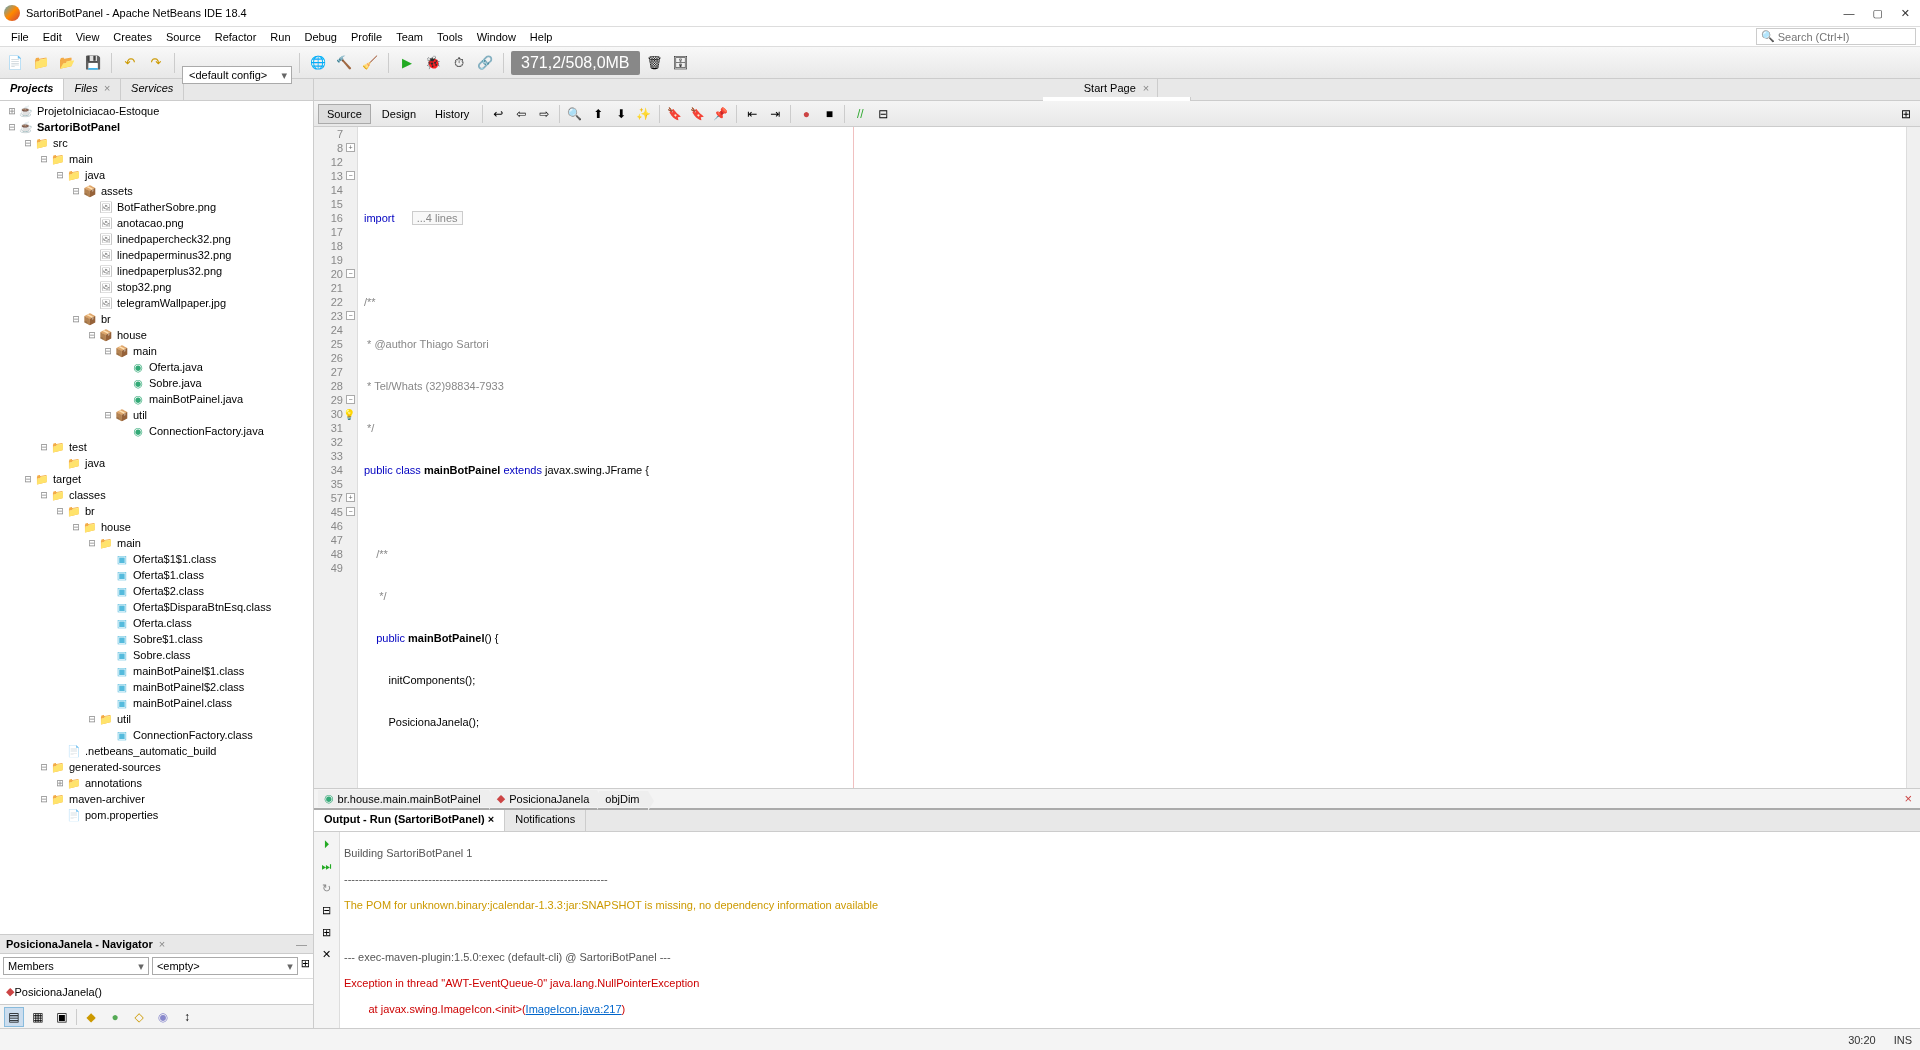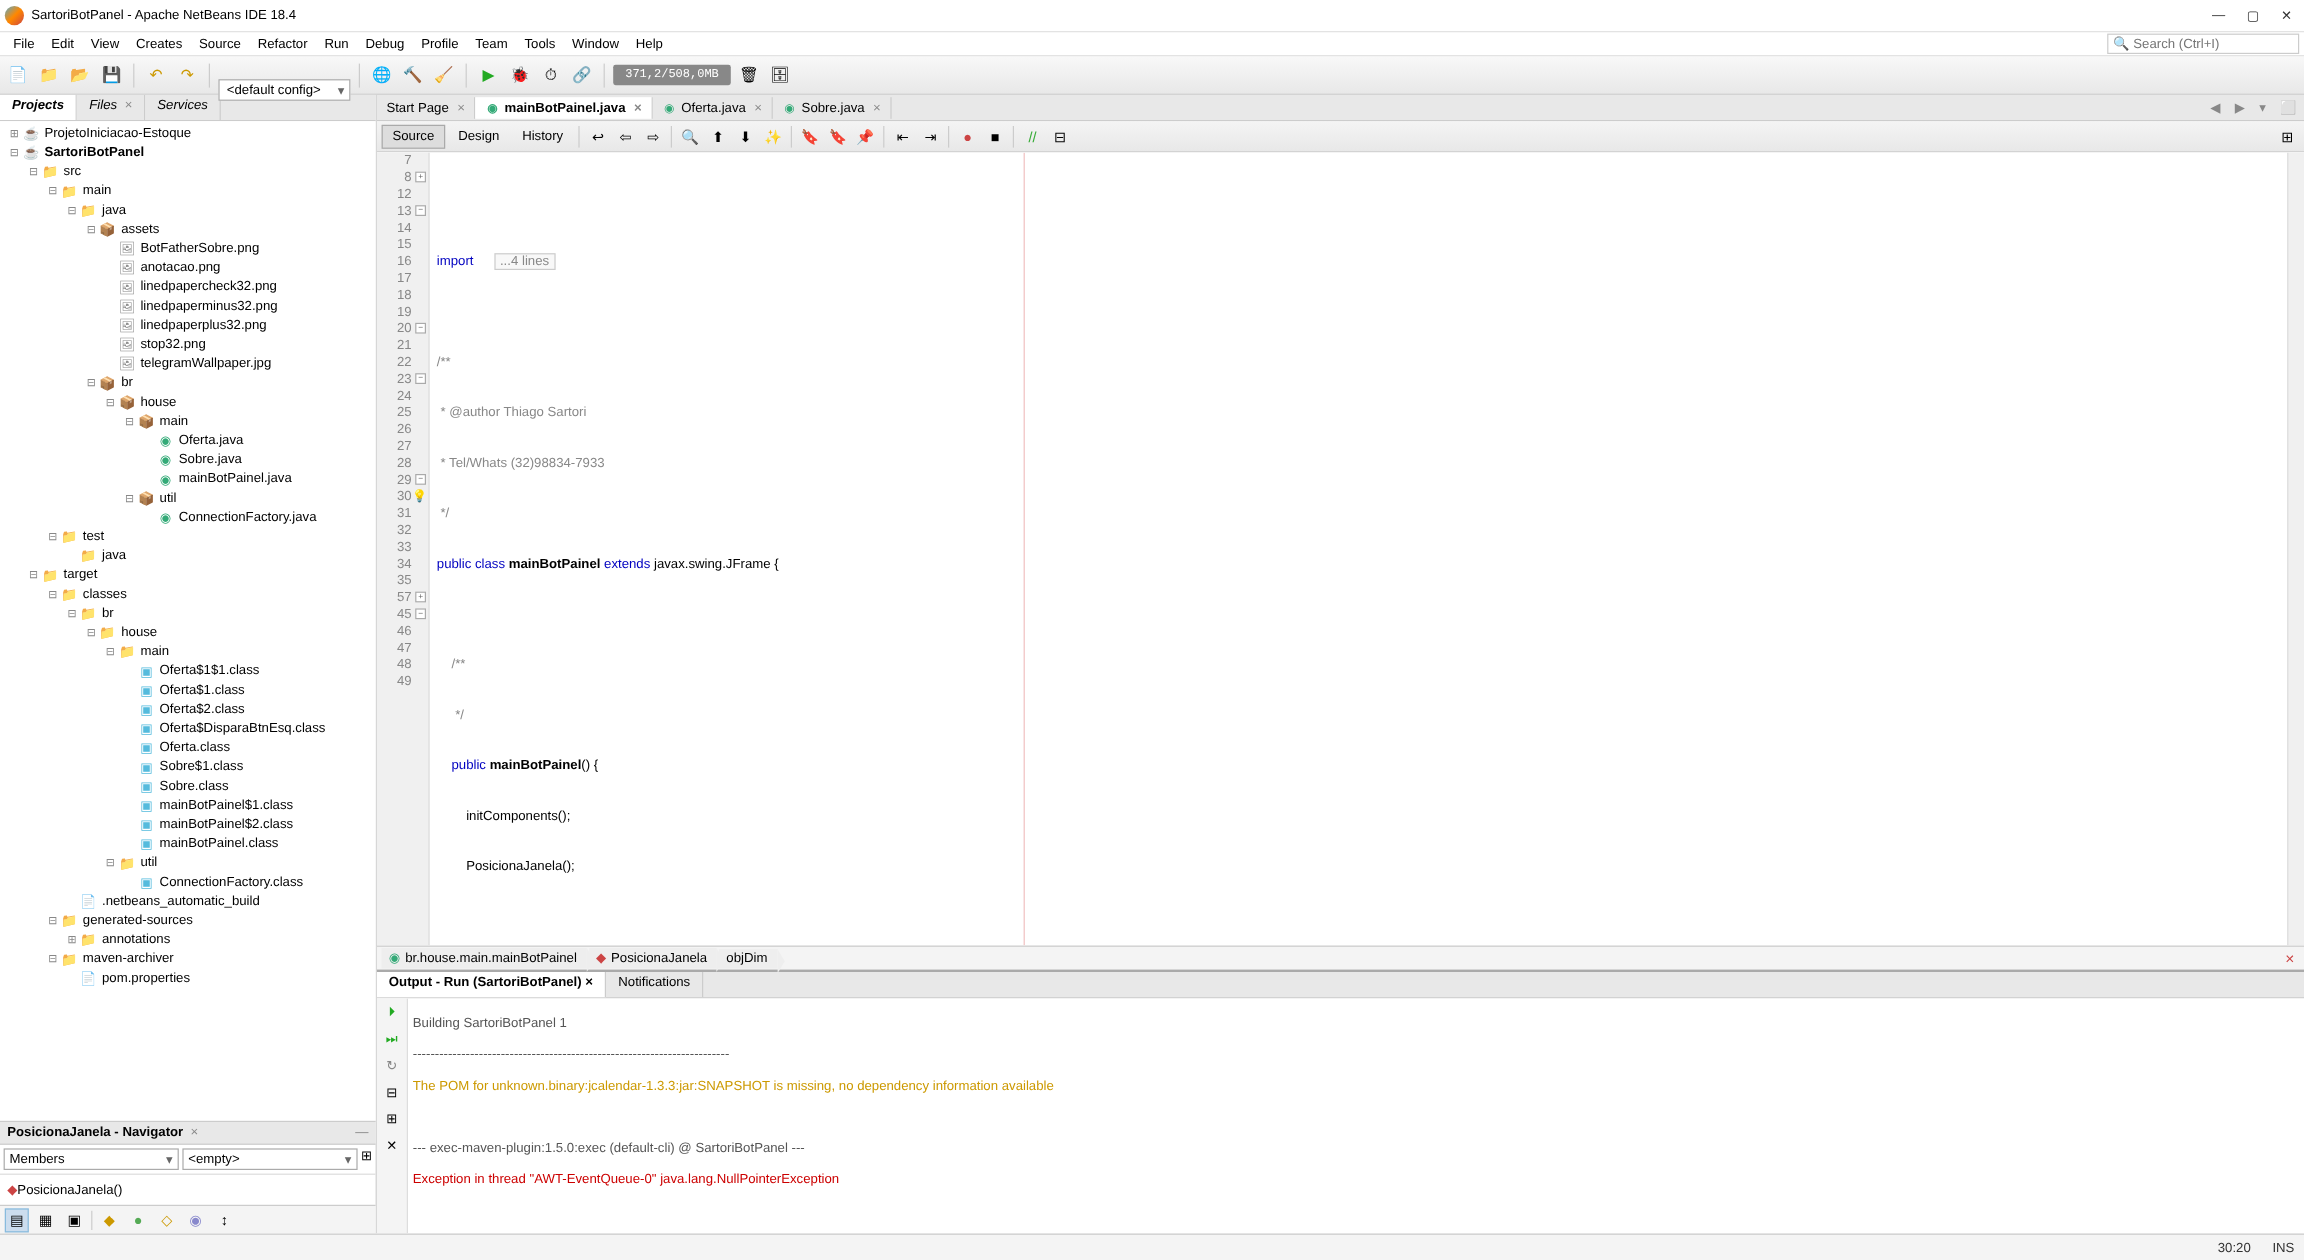--- a/index.html
+++ b/index.html
@@ -11,21 +11,21 @@
 .menubar { height:20px; background:#fff; display:flex; align-items:center; padding:0 4px; border-bottom:1px solid #ddd; }
 .menubar .menu { padding:0 7px; cursor:default; }
 .menubar .spacer { flex:1; }
 .searchbox { display:flex; align-items:center; border:1px solid #ccc; padding:1px 4px; width:160px; }
 .searchbox input { border:none; outline:none; width:100%; font-size:11px; color:#888; }
 .toolbar { height:32px; background:linear-gradient(#f8f8f8,#e8e8e8); display:flex; align-items:center; padding:0 4px; gap:4px; border-bottom:1px solid #ccc; }
 .tbtn { width:22px; height:22px; display:flex; align-items:center; justify-content:center; font-size:13px; cursor:default; }
 .tsep { width:1px; height:20px; background:#ccc; margin:0 3px; }
 .tcombo { border:1px solid #aaa; background:#fff; padding:2px 16px 2px 6px; position:relative; min-width:110px;margin-top:24px; }
 .tcombo::after { content:"▾"; position:absolute; right:4px; color:#666; }
-.taskbox { background:#888; color:#fff; padding:3px 10px; font-size:10px; border-radius:2px;font-family:Liberation Mono, monospace; }
+.taskbox { background:#888; color:#fff; padding:3px 10px; font-size:16px; border-radius:2px; }
 .mainrow { flex:1; display:flex; overflow:hidden; }
 .leftcol { width:314px; background:#fff; display:flex; flex-direction:column; border-right:1px solid #ccc; }
 .tabs { height:22px; display:flex; background:#e8e8e8; border-bottom:1px solid #ccc; }
 .tab { padding:3px 10px; border-right:1px solid #ccc; background:#e8e8e8; cursor:default;font-style:italic; }
 .tab.active { background:#fff; font-weight:bold; }
 .tab .x { margin-left:6px; color:#888; }
 .tree { flex:1; overflow:auto; padding:2px; background:#fff; }
 .node { display:flex; align-items:center; white-space:nowrap; padding:1px 0; }
 .node .tw { width:12px; text-align:center; color:#888; font-size:9px; cursor:default; }
 .node .ic { width:16px; height:14px; margin-right:3px; display:inline-flex; align-items:center; justify-content:center; font-size:11px; }
@@ -40,21 +40,21 @@
 .navhdr .x { margin-left:6px; color:#888; }
 .navctrl { display:flex; padding:3px; gap:3px; border-bottom:1px solid #ddd; }
 .navctrl .combo { border:1px solid #aaa; padding:2px 4px; flex:1; position:relative; }
 .navctrl .combo::after { content:"▾"; position:absolute; right:4px; color:#666; }
 .navbody { padding:4px; }
 .navitem { display:flex; align-items:center; padding:2px; }
 .navtoolbar { height:24px; border-top:1px solid #ccc; display:flex; align-items:center; padding:0 4px; gap:4px; background:#f4f4f4; }
 .navtoolbar .nbtn { width:20px; height:20px; display:flex; align-items:center; justify-content:center; font-size:12px; }
 .navtoolbar .nbtn.active { background:#cde; border:1px solid #8bd; }
 .rightcol { flex:1; display:flex; flex-direction:column; overflow:hidden; }
-.edtabs { height:22px; display:flex; background:#e8e8e8; border-bottom:1px solid #ccc; align-items:center; }
+.edtabs { height:22px; display:flex; background:#e8e8e8; border-bottom:1px solid #ccc; align-items:center;flex-direction:column; }
 .edtab { padding:3px 8px; border-right:1px solid #ccc; display:flex; align-items:center; gap:4px; cursor:default; }
 .edtab.active { background:#fff; font-weight:bold; }
 .edtab .fic { width:12px; height:12px; display:inline-flex; align-items:center; justify-content:center; font-size:10px; }
 .edtab .x { color:#888; margin-left:3px; }
 .edtabs .spacer { flex:1; }
 .edtabs .nav { padding:0 6px; color:#888; cursor:default; }
 .edtoolbar { height:26px; background:linear-gradient(#f4f4f4,#e8e8e8); display:flex; align-items:center; padding:0 4px; gap:3px; border-bottom:1px solid #ccc; }
 .edtoolbar .etbtn { padding:3px 8px; cursor:default; }
 .edtoolbar .etbtn.active { background:#ddd; border:1px solid #aaa; }
 .edtoolbar .eicon { width:20px; height:20px; display:flex; align-items:center; justify-content:center; font-size:12px; cursor:default; }
@@ -544,20 +544,21 @@
           <span class="obtn">⊞</span>
           <span class="obtn">✕</span>
         </div>
         <div class="outtext">
 <div class="dash">Building SartoriBotPanel 1</div>
 <div class="dash">------------------------------------------------------------------------</div>
 <div class="warn">The POM for unknown.binary:jcalendar-1.3.3:jar:SNAPSHOT is missing, no dependency information available</div>
 <div> </div>
 <div class="dash">--- exec-maven-plugin:1.5.0:exec (default-cli) @ SartoriBotPanel ---</div>
 <div class="err">Exception in thread "AWT-EventQueue-0" java.lang.NullPointerException</div>
+<div class="err"><span>	at javax.swing.ImageIcon.&lt;init&gt;(</span><span class="link">ImageIcon.java:217</span><span>)</span></div>
 
 
 
 
 
 
 
 
 
 

